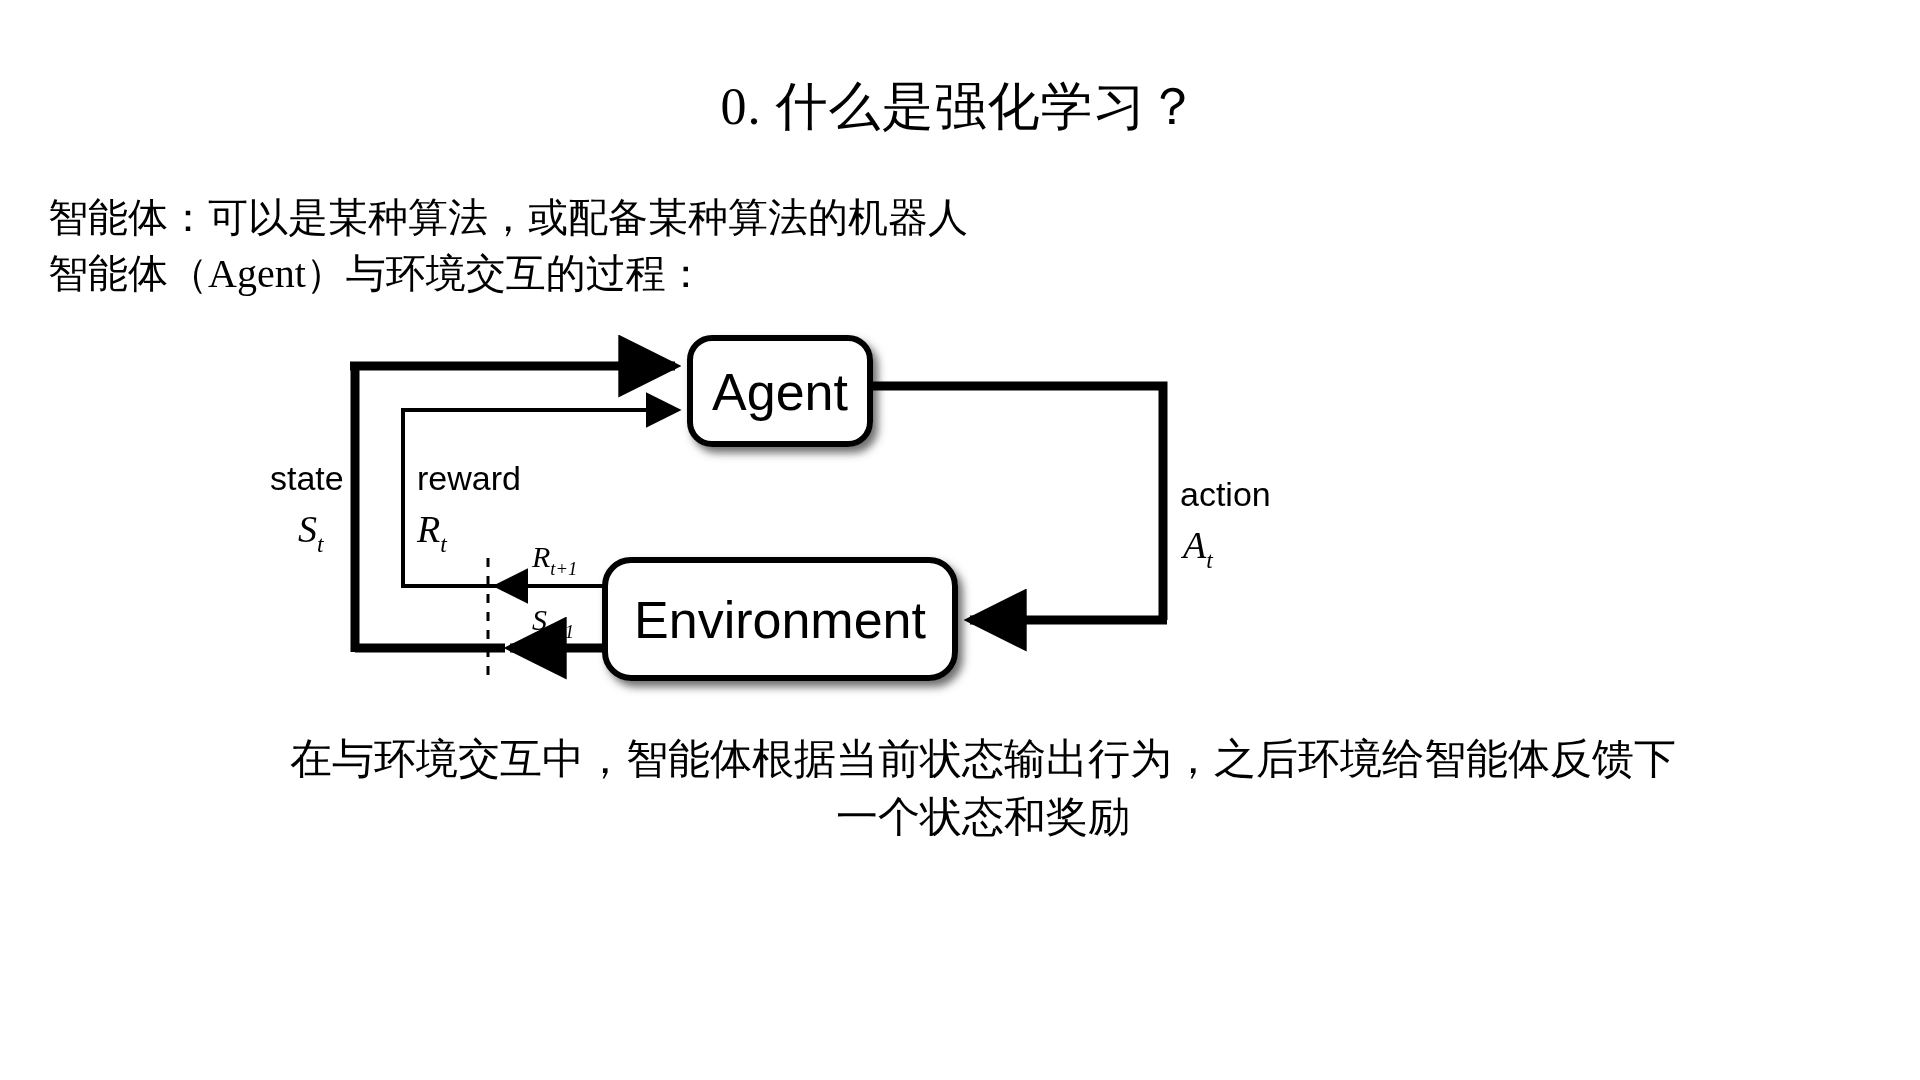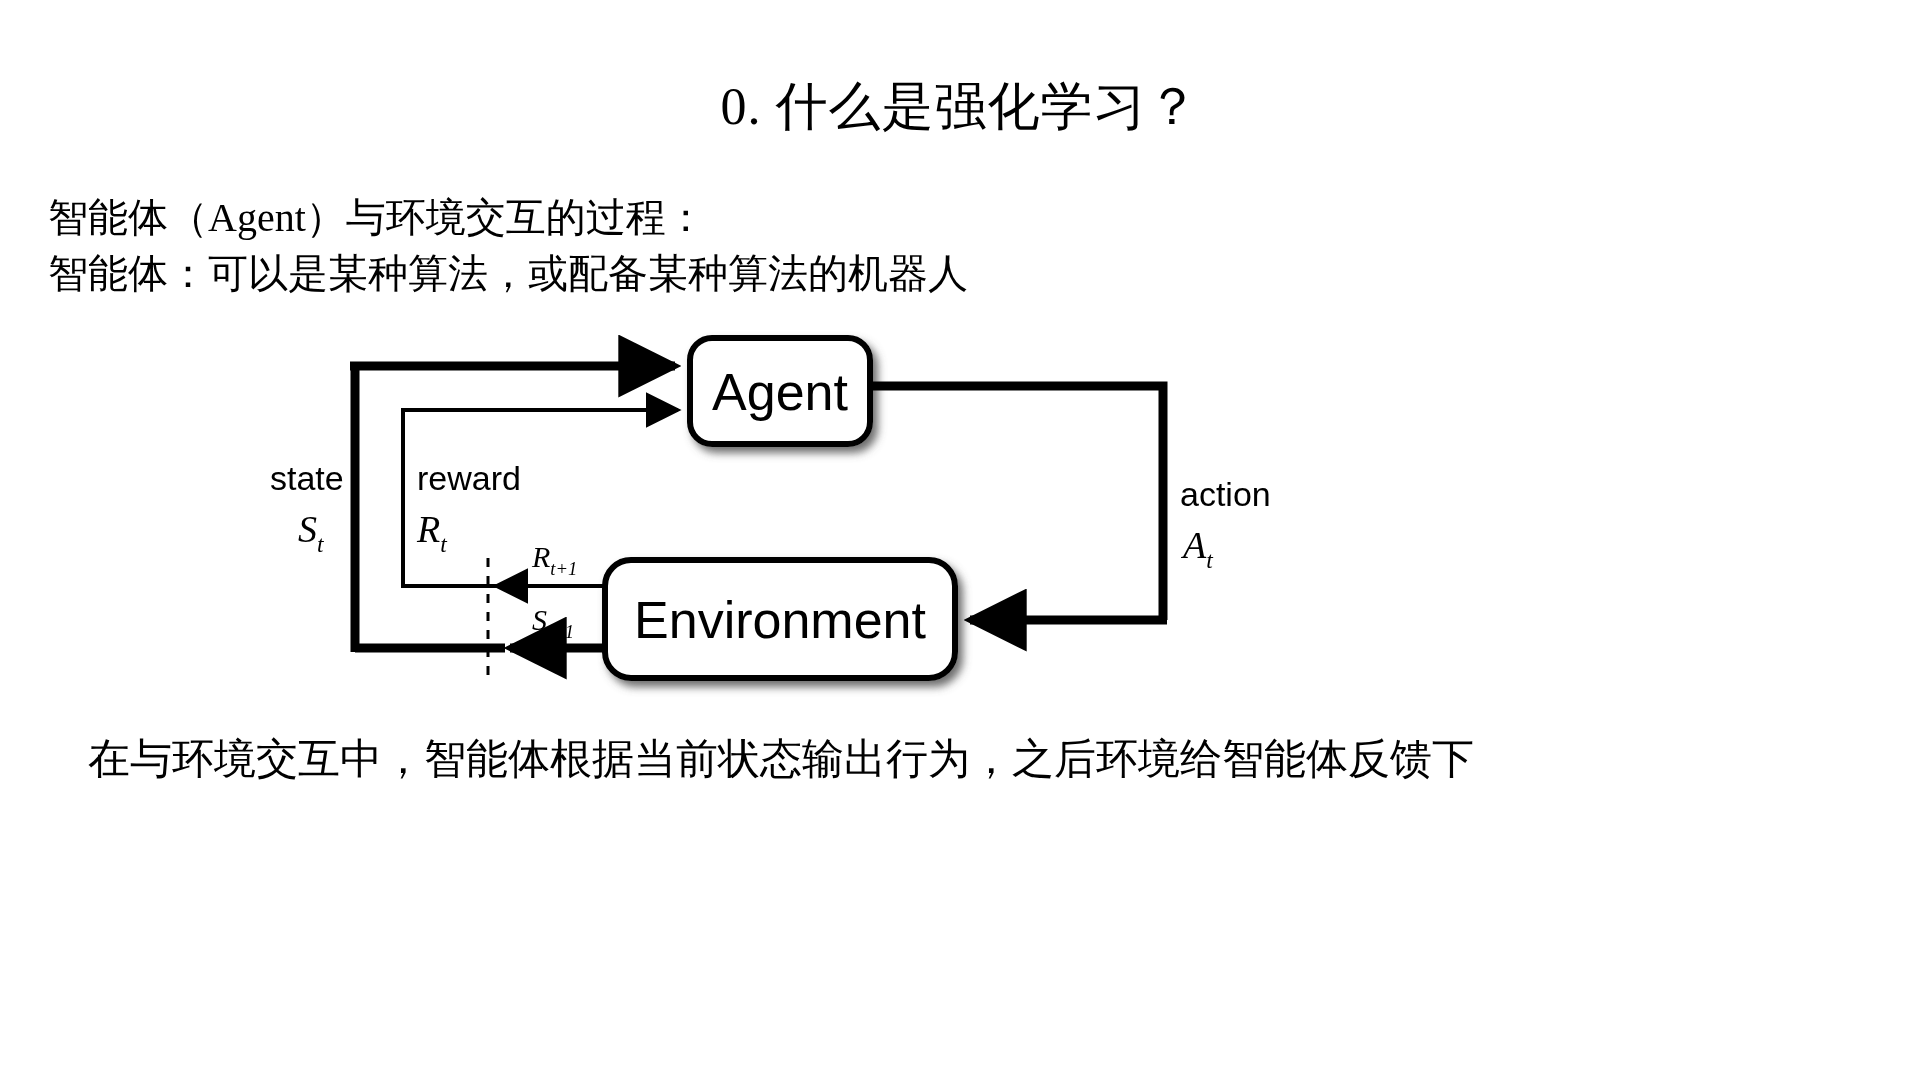--- a/index.html
+++ b/index.html
@@ -89,32 +89,33 @@
   #closing-block {
     position: absolute;
     left: 88px; top: 690px;
     width: 1790px;
   }
   #closing-block .closing-line {
     font-family: "Liberation Serif", "DejaVu Serif", serif;
     font-size: 42px;
     line-height: 58px;
     white-space: nowrap;
+    text-align: center;
   }
 </style>
 </head>
 <body>
 
 <div id="slide">
 
   <div id="slide-title">0. 什么是强化学习？</div>
 
   <div id="intro-block">
+    <div class="intro-line">智能体：可以是某种算法，或配备某种算法的机器人</div>
     <div class="intro-line">智能体（Agent）与环境交互的过程：</div>
-    <div class="intro-line">智能体：可以是某种算法，或配备某种算法的机器人</div>
   </div>
 
   <div id="diagram">
     <svg width="1120" height="390" viewBox="0 0 1120 390" xmlns="http://www.w3.org/2000/svg">
 
       <defs>
         <marker id="arrow-thick" viewBox="0 0 10 10" refX="9" refY="5" markerWidth="7" markerHeight="7" orient="auto-start-reverse">
           <path d="M 0 0 L 10 5 L 0 10 z" fill="#000"></path>
         </marker>
         <marker id="arrow-thin" viewBox="0 0 10 10" refX="9" refY="5" markerWidth="9" markerHeight="9" orient="auto-start-reverse">
@@ -161,15 +162,16 @@
 
       <text x="272" y="247" class="edge-label-italic-sm"><tspan>R</tspan><tspan class="sub" dy="8">t+1</tspan></text>
 
       <text x="272" y="310" class="edge-label-italic-sm"><tspan>S</tspan><tspan class="sub" dy="8">t+1</tspan></text>
 
     </svg>
   </div>
 
   <div id="closing-block">
     <div class="closing-line">在与环境交互中，智能体根据当前状态输出行为，之后环境给智能体反馈下</div>
+    <div class="closing-line">一个状态和奖励</div>
   </div>
 
 </div>
 
 </body></html>

